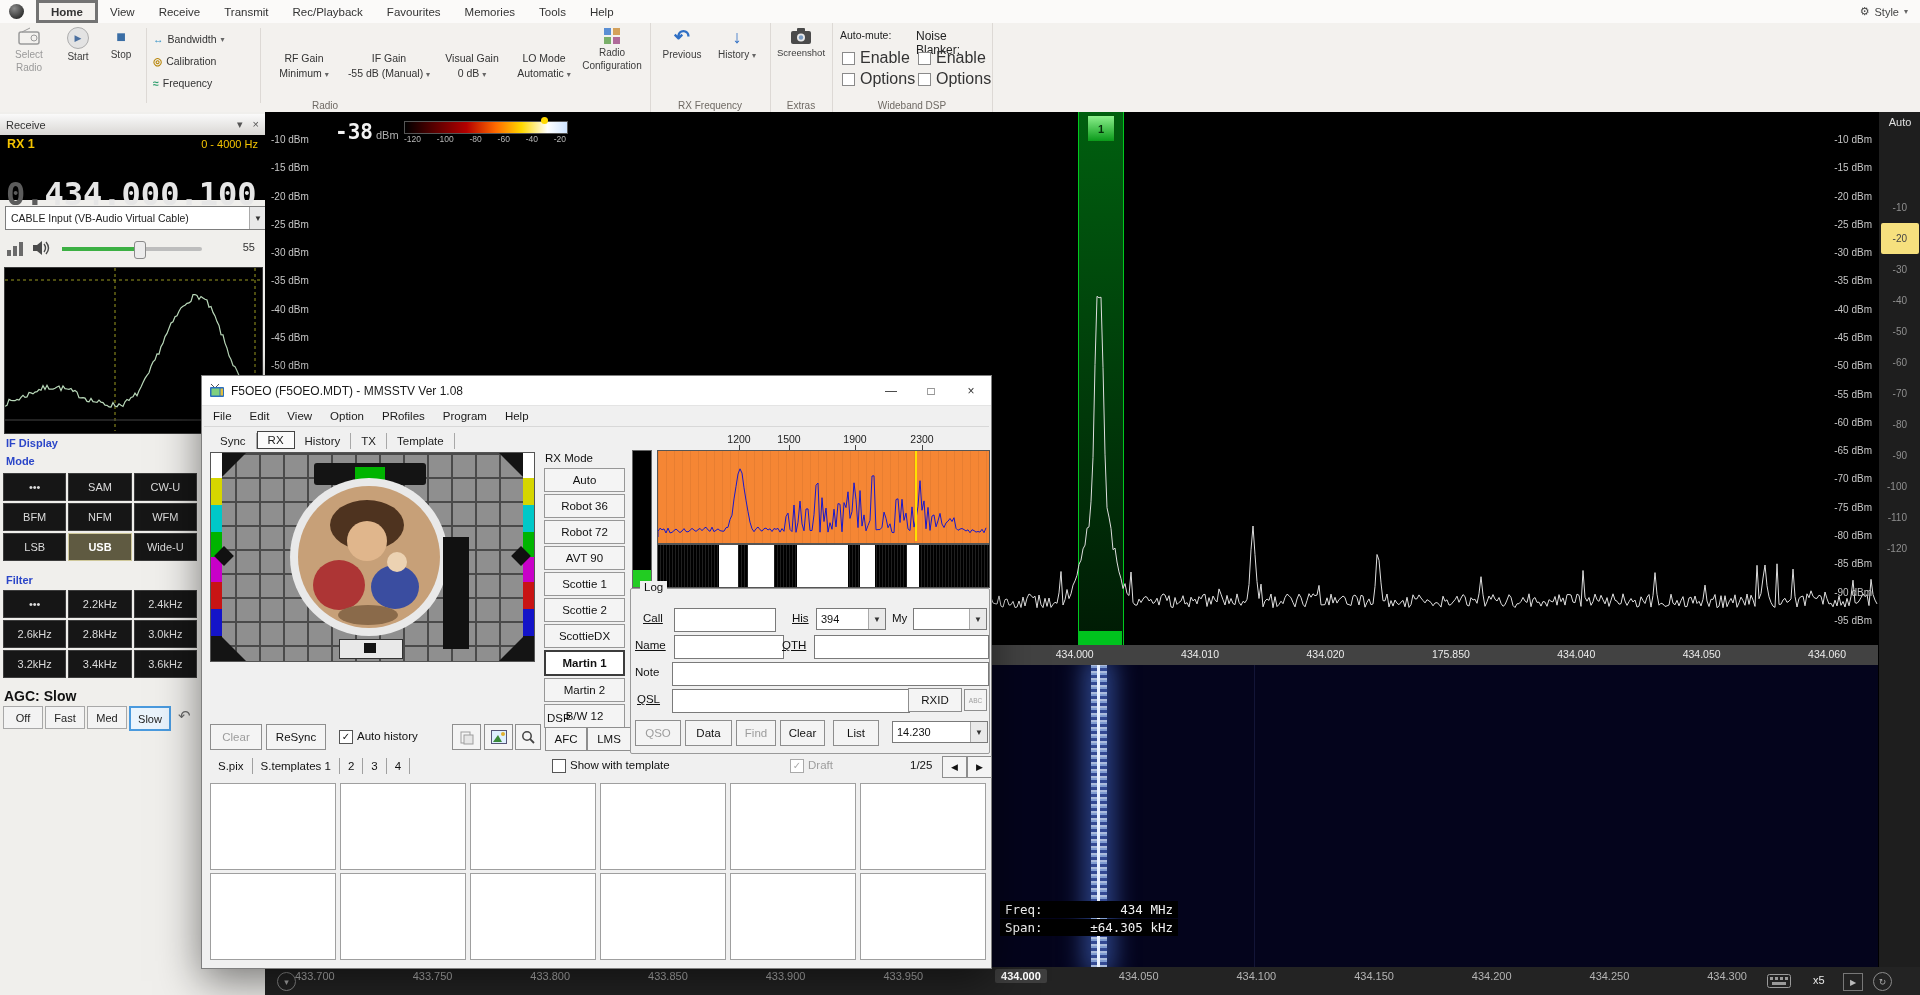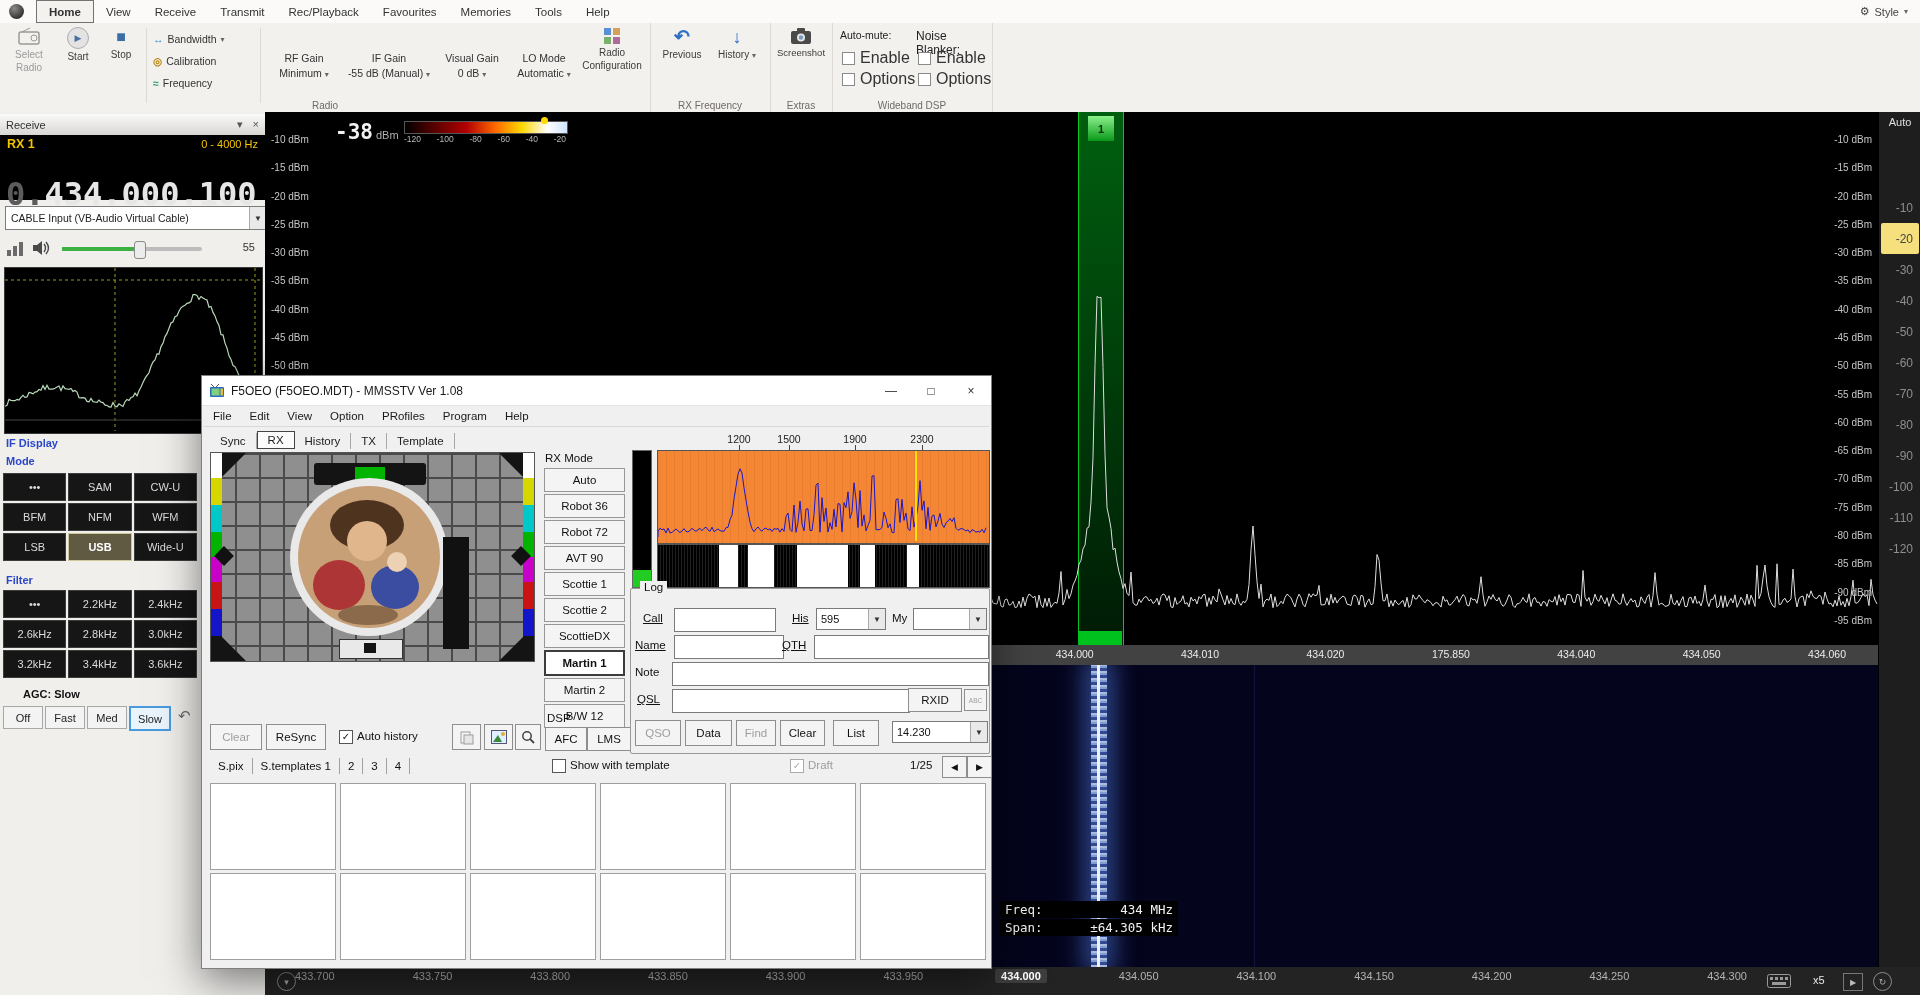--- a/index.html
+++ b/index.html
@@ -6,21 +6,21 @@
 body{width:1920px;height:995px;overflow:hidden;position:relative;background:#e8e6e3;
      font-family:"Liberation Sans",sans-serif;font-size:11px;color:#222}
 .abs{position:absolute}
 .mono{font-family:"DejaVu Sans Mono",monospace}
 
 
 .menubar{left:0;top:0;width:1920px;height:23px;background:#fbfaf9;border-bottom:1px solid #dcdad7;display:flex;align-items:center}
 .appbtn{width:15px;height:15px;border-radius:50%;background:radial-gradient(circle at 35% 30%,#8a8a8a,#111);margin:0 12px 0 9px}
 .mitems{display:flex;height:100%;align-items:stretch}
 .mitem{display:flex;align-items:center;padding:0 12px;font-size:11.5px;color:#333}
-.mitems :nth-child(1){border:1px solid #737373;background:#f4f2ef;font-weight:bold}
+.mitems :nth-child(1){border:3px solid #737373;background:#f4f2ef;font-weight:bold}
 .stylebox{margin-left:auto;display:flex;align-items:center;gap:5px;padding:0 12px;color:#444}
 
 
 .ribbon{left:0;top:23px;width:1920px;height:89px;background:#f3f1ee;border-bottom:1px solid #c9c6c2}
 .rgroup{position:absolute;top:0;height:89px;border-right:1px solid #ddd9d5}
 .glabel{position:absolute;bottom:1px;left:0;right:0;text-align:center;font-size:10px;color:#6f6a64}
 .bigbtn{position:absolute;top:4px;display:flex;flex-direction:column;align-items:center;gap:2px;font-size:10px;color:#3c3c3c;text-align:center;line-height:11px}
 .ddbtn{position:absolute;top:28px;text-align:center;font-size:10.5px;color:#333;line-height:15px}
 .srow{position:absolute;height:20px;display:flex;align-items:center;gap:4px;font-size:10.5px;color:#333}
 .dda{font-size:8px;color:#666}
@@ -50,21 +50,21 @@
 .dbcol{display:flex;flex-direction:column;justify-content:space-between;pointer-events:none}
 .dblab{font-size:10px;color:#c6c6c6}
 .ptick{font-size:8.5px;color:#b8b8b8}
 .fxaxis{left:265px;top:645px;width:1613px;height:20px;background:#424242;overflow:hidden}
 .fxlab{text-align:center;font-size:10.5px;color:#ececec}
 .waterfall{left:265px;top:665px;width:1613px;height:302px;background:#04041c;overflow:hidden}
 .wfrow{display:flex;justify-content:space-between;width:168px;background:#000;padding:1px 5px;font-size:12.5px;color:#f2f2f2}
 
 
 .rstrip{left:1878px;top:112px;width:42px;height:855px;background:#1e1e1e;border-left:1px solid #000}
-.gslab{height:31px;display:flex;align-items:center;justify-content:flex-end;padding-right:6px;font-size:12px;color:#8f8f8f}
+.gslab{height:31px;display:flex;align-items:center;justify-content:flex-end;padding-right:12px;font-size:10px;color:#8f8f8f}
 .gaincol :nth-child(2){background:#f6e07e;color:#444;border-radius:2px}
 
 
 .bband{left:265px;top:967px;width:1655px;height:28px;background:#232323;overflow:hidden}
 .bblab{text-align:center;font-size:11px;color:#b3b3b3;justify-self:center;padding:1px 6px;align-self:center}
 .bbl :nth-child(7){color:#fff;font-weight:bold;background:#3e3e3e;border-radius:2px}
 .circbtn{position:absolute;width:17px;height:17px;border:1px solid #8a8a8a;border-radius:50%;color:#aaa;display:flex;align-items:center;justify-content:center;font-size:9px;top:5px}
 
 
 .win{left:201px;top:375px;width:789px;height:592px;background:#f0f0f0;border:1px solid #7f7f7f;box-shadow:0 12px 40px rgba(0,0,0,.5);z-index:60}
@@ -291,21 +291,21 @@
       <div class="dkbtn">•••</div>
       <div class="dkbtn">2.2kHz</div>
       <div class="dkbtn">2.4kHz</div>
       <div class="dkbtn">2.6kHz</div>
       <div class="dkbtn">2.8kHz</div>
       <div class="dkbtn">3.0kHz</div>
       <div class="dkbtn">3.2kHz</div>
       <div class="dkbtn">3.4kHz</div>
       <div class="dkbtn">3.6kHz</div>
     </div>
-  <div class="abs" style="left:23px;top:576px;font-weight:bold;font-size:11px;color:#111">AGC: Slow</div>
+  <div class="abs" style="left:4px;top:576px;font-weight:bold;font-size:14px;color:#111">AGC: Slow</div>
   <div class="agcrow">
       <div class="ltbtn">Off</div>
       <div class="ltbtn">Fast</div>
       <div class="ltbtn">Med</div>
       <div class="ltbtn">Slow</div>
     </div>
   <div class="abs" style="left:178px;top:595px;font-size:15px;color:#6a6a6a">↶</div>
 </div>
 
 <div class="abs spec">
@@ -548,21 +548,21 @@
        background-blend-mode:normal">
     <div style="width:100%;height:100%;background:repeating-linear-gradient(90deg,transparent 0 2px,rgba(255,255,255,.12) 2px 3px)"></div>
   </div>
 
   <div class="abs" style="left:428px;top:212px;width:358px;height:164px;border:1px solid #9a9a9a;border-radius:2px"></div>
   <div class="flabel" style="left:438px;top:205px;background:#f0f0f0;padding:0 4px">Log</div>
   <div class="flabel" style="left:441px;top:236px;text-decoration:underline">Call</div>
   <div class="tin" style="left:472px;top:232px;width:94px"></div>
   <div class="flabel" style="left:590px;top:236px;text-decoration:underline">His</div>
   <div class="wsel" style="left:614px;top:232px;width:64px">
-    <span>595</span>
+    <span>394</span>
     <span class="selarrow">▼</span>
   </div>
   <div class="flabel" style="left:690px;top:236px">My</div>
   <div class="wsel" style="left:711px;top:232px;width:68px">
     <span></span>
     <span class="selarrow">▼</span>
   </div>
   <div class="flabel" style="left:433px;top:263px;text-decoration:underline">Name</div>
   <div class="tin" style="left:472px;top:259px;width:102px"></div>
   <div class="flabel" style="left:580px;top:263px;text-decoration:underline">QTH</div>

